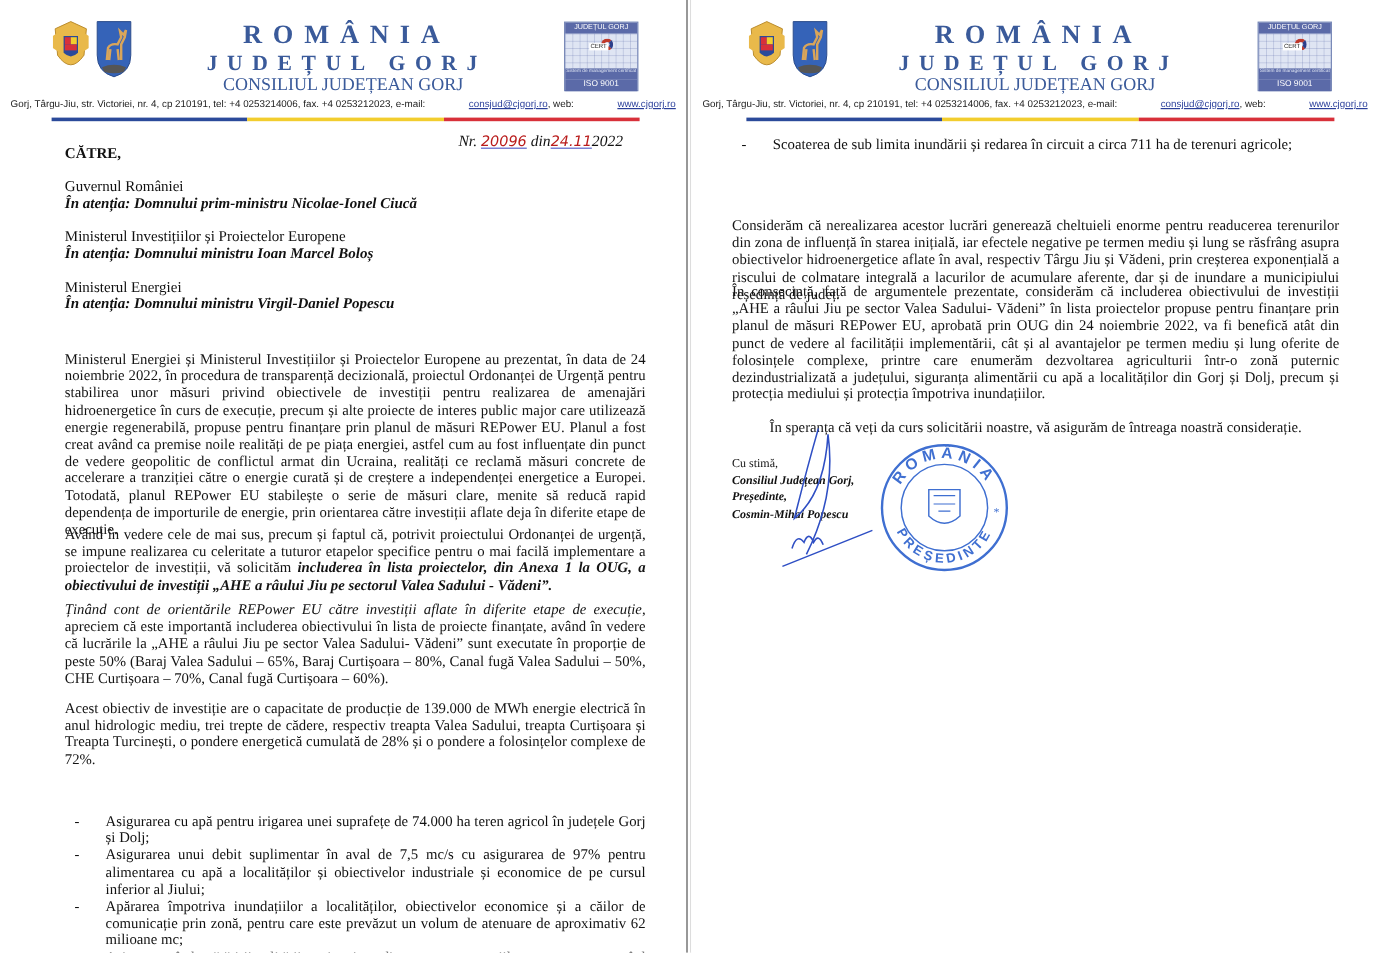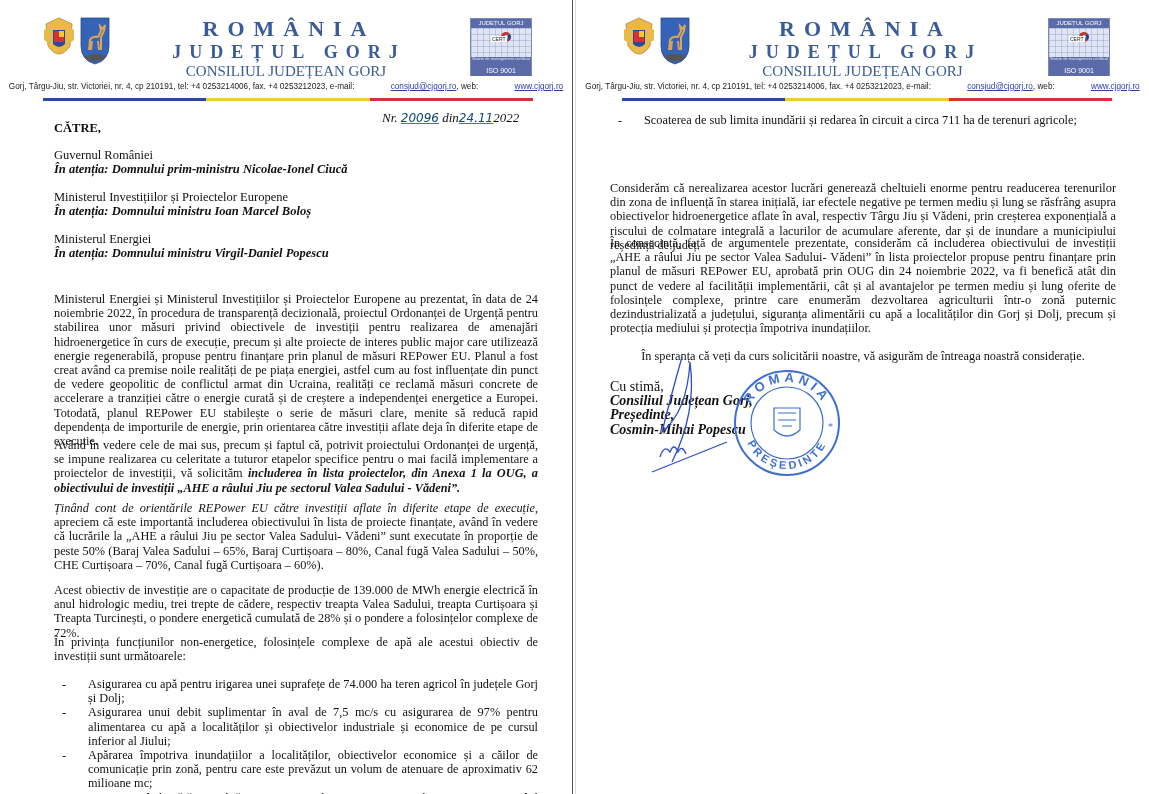--- a/index.html
+++ b/index.html
@@ -45,36 +45,36 @@
   
   .body { position: absolute; font-size: 12.3px; line-height: 14.2px; color: #141414; text-align: center; }
   .page-left .body { left: 54px; width: 484px; }
   .page-right .body { left: 34px; width: 506px; }
   .just { text-align: justify; }
   .b { font-weight: normal; }
   .bi { font-weight: bold; font-style: italic; }
   .it { font-style: italic; }
 
   .nr { position: absolute; left: 382px; top: 110px; font-size: 13px; font-style: italic; white-space: nowrap; }
-  .nr .hand { color: #0c4a6e; font-family: "DejaVu Sans", sans-serif; font-size: 12px; text-decoration: underline; text-decoration-color: #5a63c8; }
+  .nr .hand { color: #b91c1c; font-family: "DejaVu Sans", sans-serif; font-size: 12px; text-decoration: underline; text-decoration-color: #5a63c8; }
   .catre { position: absolute; left: 54px; top: 121px; font-weight: bold; font-size: 12.5px; }
 
   .addr { position: absolute; left: 54px; font-size: 12.5px; line-height: 14px; }
   .addr1 { top: 148px; } .addr2 { top: 190px; } .addr3 { top: 232px; }
 
   .p1 { top: 292px; } .p2 { top: 438px; } .p3 { top: 501px; } .p4 { top: 583px; } .p5 { top: 635px; }
   .list { position: absolute; left: 62px; width: 476px; top: 677px; font-size: 12.3px; line-height: 14.2px; }
   .list li { list-style: none; position: relative; padding-left: 26px; text-align: justify; }
   .list li::before { content: "-"; position: absolute; left: 0; }
 
   .rlist { position: absolute; left: 42px; width: 498px; top: 113px; font-size: 12.3px; line-height: 14.2px; }
   .rlist li { list-style: none; position: relative; padding-left: 26px; text-align: justify; }
   .rlist li::before { content: "-"; position: absolute; left: 0; }
   .r1 { top: 166px; margin-top: 15px; } .r2 { top: 236px; } .r3 { top: 349px; }
-  .sign { position: absolute; left: 34px; top: 380px; font-size: 14px; line-height: 14.2px; }
+  .sign { position: absolute; left: 34px; top: 380px; font-size: 10px; line-height: 14.2px; }
   .sig-svg { position: absolute; left: 66px; top: 352px; }
 </style>
 </head>
 <body>
 
 <div class="page page-left">
   <div class="header">
     <svg class="crest crest-ro" viewBox="0 0 30 50">
       <path d="M2 8 L15 2 L28 8 L26 30 Q15 46 4 30 Z" fill="#e9b94a" stroke="#b8892a" stroke-width="0.8"></path>
       <path d="M9 14 h12 v14 q-6 6 -12 0 z" fill="#2b4a9a"></path>
@@ -129,21 +129,20 @@
   </div>
   <div class="addr addr3">
     <div class="b">Ministerul Energiei</div>
     <div class="bi">În atenția: Domnului ministru Virgil-Daniel Popescu</div>
   </div>
 
   <p class="body just p1">Ministerul Energiei și Ministerul Investițiilor și Proiectelor Europene au prezentat, în data de 24 noiembrie 2022, în procedura de transparență decizională, proiectul Ordonanței de Urgență pentru stabilirea unor măsuri privind obiectivele de investiții pentru realizarea de amenajări hidroenergetice în curs de execuție, precum și alte proiecte de interes public major care utilizează energie regenerabilă, propuse pentru finanțare prin planul de măsuri REPower EU. Planul a fost creat având ca premise noile realități de pe piața energiei, astfel cum au fost influențate din punct de vedere geopolitic de conflictul armat din Ucraina, realități ce reclamă măsuri concrete de accelerare a tranziției către o energie curată și de creștere a independenței energetice a Europei. Totodată, planul REPower EU stabilește o serie de măsuri clare, menite să reducă rapid dependența de importurile de energie, prin orientarea către investiții aflate deja în diferite etape de execuție.</p>
   <p class="body just p2"><span>Având în vedere cele de mai sus, precum și faptul că, potrivit proiectului Ordonanței de urgență, se impune realizarea cu celeritate a tuturor etapelor specifice pentru o mai facilă implementare a proiectelor de investiții, vă solicităm </span><span class="bi">includerea în lista proiectelor, din Anexa 1 la OUG, a obiectivului de investiții „AHE a râului Jiu pe sectorul Valea Sadului - Vădeni”.</span></p>
   <p class="body just p3"><span class="it">Ținând cont de orientările REPower EU către investiții aflate în diferite etape de execuție</span><span>, apreciem că este importantă includerea obiectivului în lista de proiecte finanțate, având în vedere că lucrările la „AHE a râului Jiu pe sector Valea Sadului- Vădeni” sunt executate în proporție de peste 50% (Baraj Valea Sadului – 65%, Baraj Curtișoara – 80%, Canal fugă Valea Sadului – 50%, CHE Curtișoara – 70%, Canal fugă Curtișoara – 60%).</span></p>
   <p class="body just p4">Acest obiectiv de investiție are o capacitate de producție de 139.000 de MWh energie electrică în anul hidrologic mediu, trei trepte de cădere, respectiv treapta Valea Sadului, treapta Curtișoara și Treapta Turcinești, o pondere energetică cumulată de 28% și o pondere a folosințelor complexe de 72%.</p>
-  <p class="body just p5">În privința funcțiunilor non-energetice, folosințele complexe de apă ale acestui obiectiv de investiții sunt următoarele:</p>
 
   <ul class="list">
     <li>Asigurarea cu apă pentru irigarea unei suprafețe de 74.000 ha teren agricol în județele Gorj și Dolj;</li>
     <li>Asigurarea unui debit suplimentar în aval de 7,5 mc/s cu asigurarea de 97% pentru alimentarea cu apă a localităților și obiectivelor industriale și economice de pe cursul inferior al Jiului;</li>
     <li>Apărarea împotriva inundațiilor a localităților, obiectivelor economice și a căilor de comunicație prin zonă, pentru care este prevăzut un volum de atenuare de aproximativ 62 milioane mc;</li>
     <li>Asigurarea îmbunătățirii calității apei, prin sedimentarea suspensiilor transportate pe râul Jiu;</li>
   </ul>
 </div>
 
 <div class="divider"></div>

